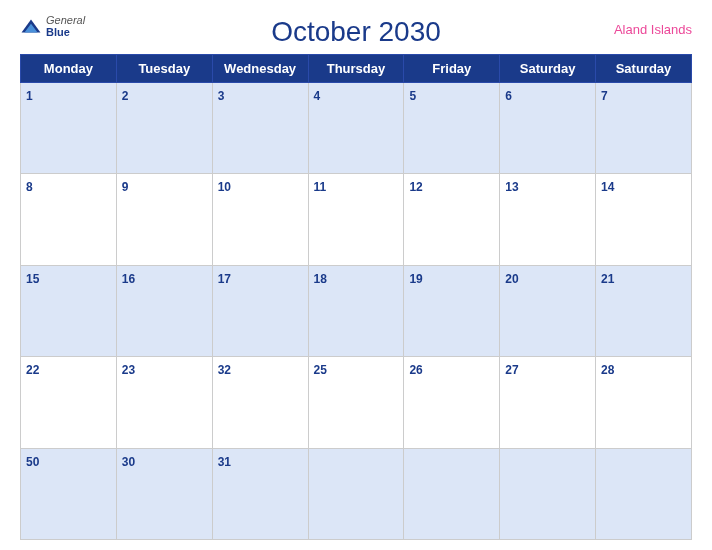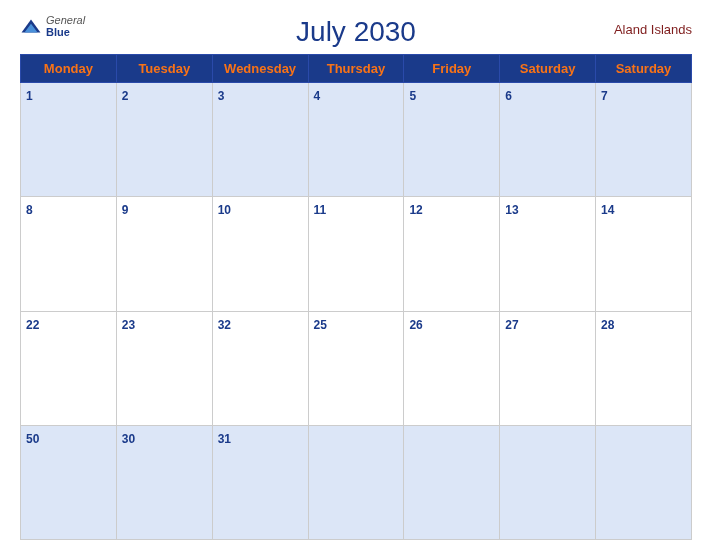--- a/index.html
+++ b/index.html
@@ -67,32 +67,32 @@
       font-weight: normal;
       text-align: center;
     }
 
     .region {
       position: absolute;
       right: 0;
       top: 50%;
       transform: translateY(-50%);
       font-size: 13px;
-      color: #7f1d1d;
+      color: #ec4899;
     }
 
     .calendar {
       width: 100%;
       border-collapse: collapse;
       flex: 1;
     }
 
     .calendar th {
       background-color: #1a3a8a;
-      color: #f97316;
+      color: #ffffff;
       text-align: center;
       padding: 6px 0;
       font-size: 13px;
       border: 1px solid #2a4aaa;
     }
 
     .calendar td {
       border: 1px solid #ccc;
       vertical-align: top;
       padding: 3px 5px;
@@ -128,21 +128,21 @@
         <polygon points="15,2 28,20 2,20" fill="#1a3a8a"></polygon>
         <polygon points="15,8 24,20 6,20" fill="#4a90d9"></polygon>
       </svg>
       <div class="logo-text-block">
         <span class="logo-text-general">General</span>
         <span class="logo-text-blue">Blue</span>
       </div>
     </div>
   </div>
 
-  <h1 class="title">July 2030</h1>
+  <h1 class="title">October 2030</h1>
 
   <div class="region">Aland Islands</div>
 </div>
 
 <table class="calendar">
   <thead>
     <tr>
     <th>Monday</th>
         <th>Tuesday</th>
         <th>Wednesday</th>
@@ -164,20 +164,29 @@
       </tr>
       <tr>
         <td><span class="date-num">8</span></td>
         <td><span class="date-num">9</span></td>
         <td><span class="date-num">10</span></td>
         <td><span class="date-num">11</span></td>
         <td><span class="date-num">12</span></td>
         <td><span class="date-num">13</span></td>
         <td><span class="date-num">14</span></td>
       </tr>
+      <tr class="row-header">
+        <td><span class="date-num">15</span></td>
+        <td><span class="date-num">16</span></td>
+        <td><span class="date-num">17</span></td>
+        <td><span class="date-num">18</span></td>
+        <td><span class="date-num">19</span></td>
+        <td><span class="date-num">20</span></td>
+        <td><span class="date-num">21</span></td>
+      </tr>
       <tr>
         <td><span class="date-num">22</span></td>
         <td><span class="date-num">23</span></td>
         <td><span class="date-num">32</span></td>
         <td><span class="date-num">25</span></td>
         <td><span class="date-num">26</span></td>
         <td><span class="date-num">27</span></td>
         <td><span class="date-num">28</span></td>
       </tr>
       <tr class="row-header">

